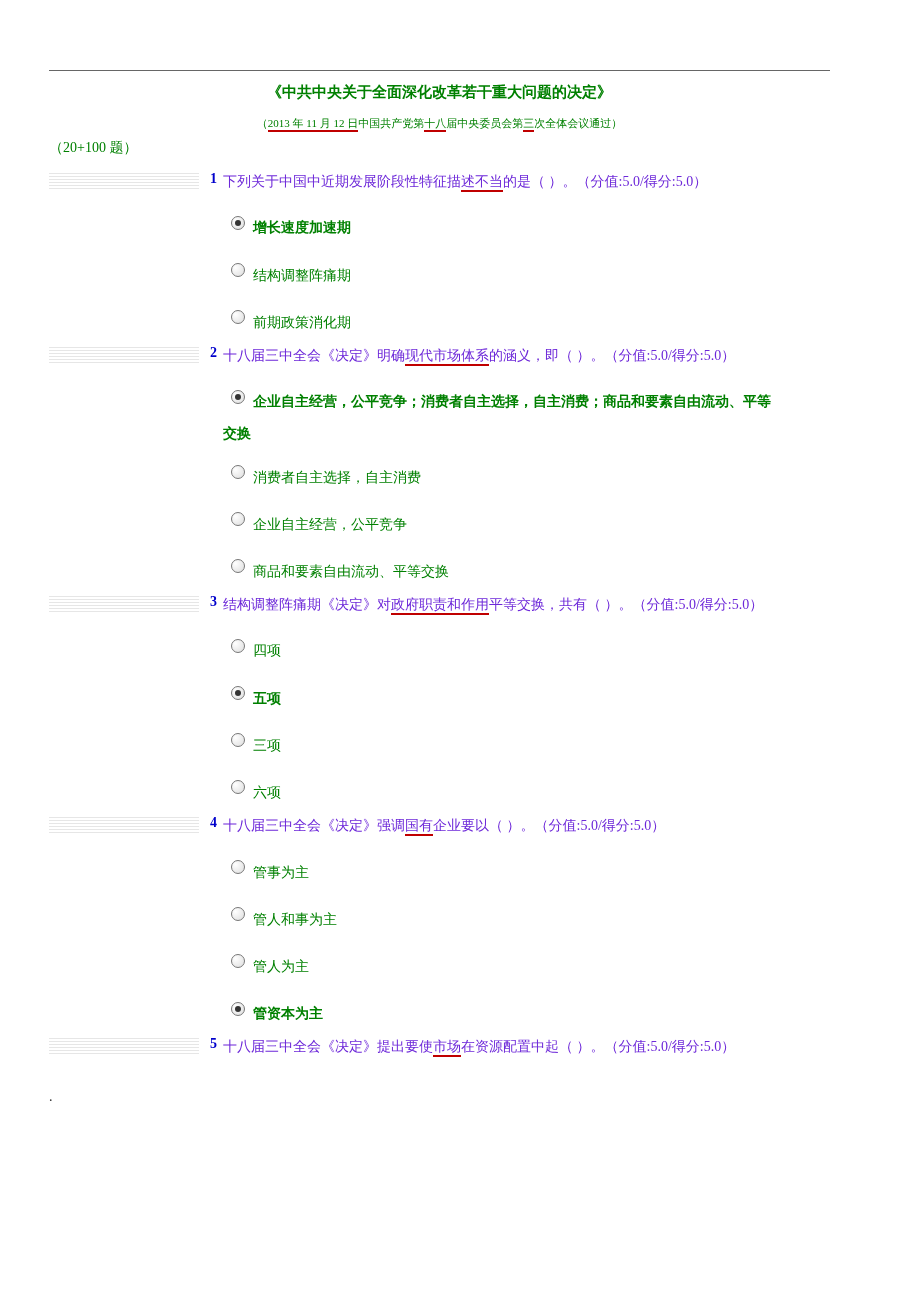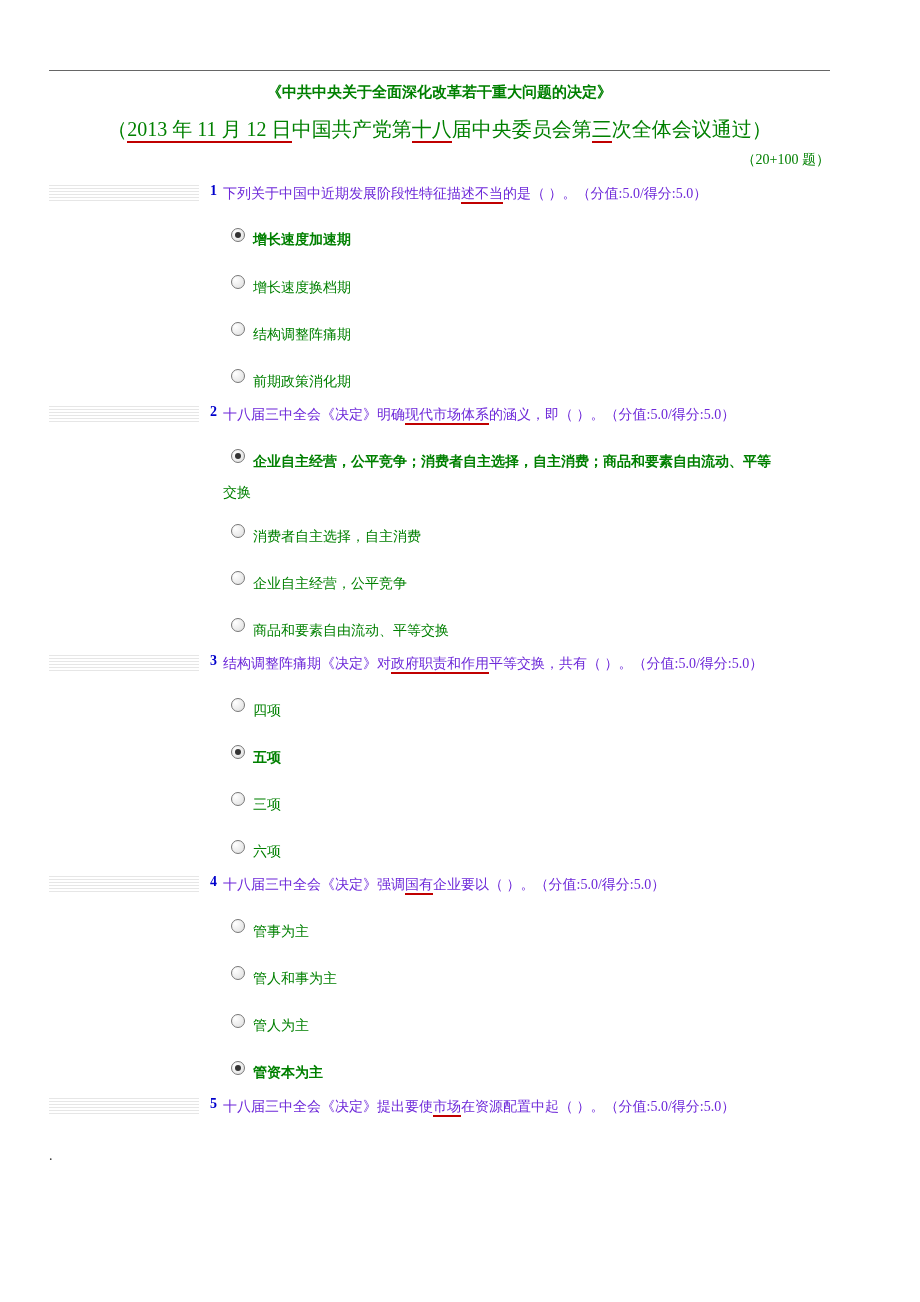--- a/index.html
+++ b/index.html
@@ -20,25 +20,25 @@
   .title {
     text-align: center;
     color: #008000;
     font-weight: bold;
     font-size: 15px;
     margin: 8px 0 14px 0;
   }
   .subtitle {
     text-align: center;
     color: #008000;
-    font-size: 20px;
+    font-size: 11px;
     margin: 8px 0;
   }
   .count {
-    text-align: right;
+    text-align: left;
     color: #008000;
     font-size: 14px;
     margin: 8px 0 14px 0;
   }
   .red-under {
     border-bottom: 2px solid #c00000;
     padding-bottom: 1px;
   }
   .q-row {
     display: flex;
@@ -85,21 +85,21 @@
     line-height: 1.8;
     padding-top: 12px;
     flex: 1;
   }
   .opt-text.correct {
     font-weight: bold;
   }
   .continuation {
     margin-left: 174px;
     color: #008000;
-    font-weight: normal;
+    font-weight: bold;
     margin-top: 10px;
     margin-bottom: 6px;
   }
   .radio-outer {
     display: inline-block;
     width: 12px;
     height: 12px;
     border: 1px solid #777;
     border-radius: 50%;
     background: radial-gradient(circle at 30% 30%, #fff, #ddd);
@@ -144,26 +144,20 @@
       <div class="opt-row">
         <div class="hatch-blank"></div>
         <div class="qnum"></div>
         <div class="opt-radio"><span class="radio-outer checked"></span></div>
         <div class="opt-text correct">增长速度加速期</div>
       </div>
       <div class="opt-row">
         <div class="hatch-blank"></div>
         <div class="qnum"></div>
         <div class="opt-radio"><span class="radio-outer"></span></div>
-        <div class="opt-text">增长速度换档期</div>
-      </div>
-      <div class="opt-row">
-        <div class="hatch-blank"></div>
-        <div class="qnum"></div>
-        <div class="opt-radio"><span class="radio-outer"></span></div>
         <div class="opt-text">结构调整阵痛期</div>
       </div>
       <div class="opt-row">
         <div class="hatch-blank"></div>
         <div class="qnum"></div>
         <div class="opt-radio"><span class="radio-outer"></span></div>
         <div class="opt-text">前期政策消化期</div>
       </div>
       <div class="q-row">
         <div class="hatch"></div>

